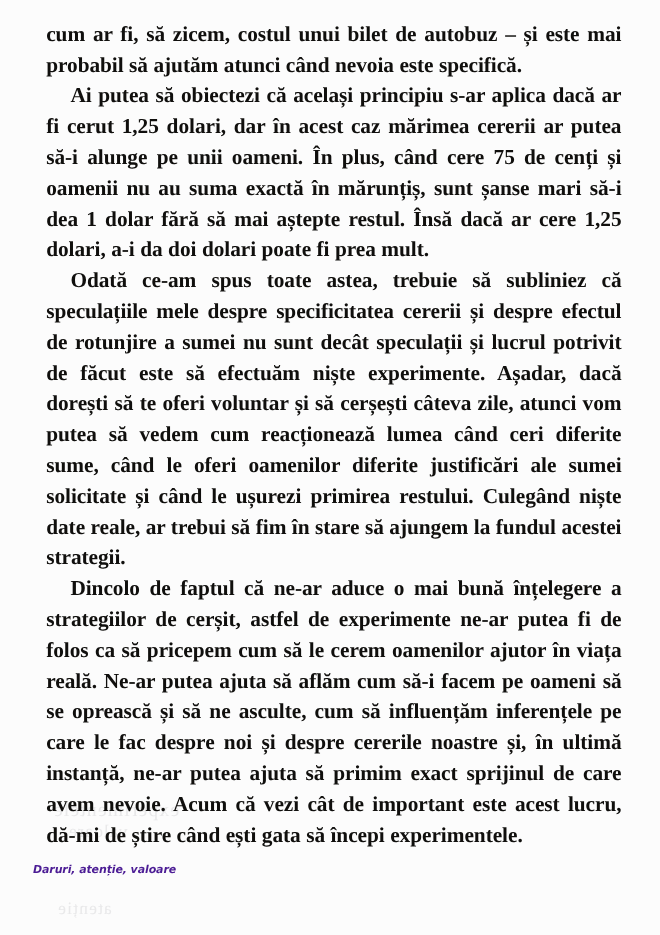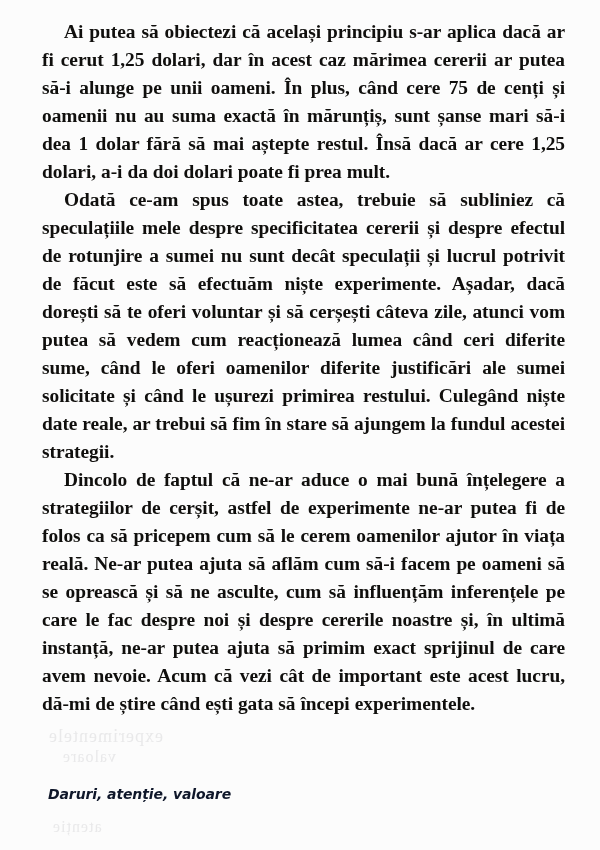--- a/index.html
+++ b/index.html
@@ -61,41 +61,42 @@
     color: #100f0d;
   }
   .para.indent { text-indent: 22px; font-family: Liberation Serif, serif; }
 
   
   .para.cont { text-indent: 0; }
 
   
   #section-heading {
     position: absolute;
-    left: 48px;
+    left: 30px;
     top: 786px;
     font-family: "DejaVu Sans", "Liberation Sans", sans-serif;
-    font-size: 14px;
+    font-size: 10px;
     font-weight: bold;
     font-style: italic;
     letter-spacing: -0.1px;
-    color: #0f172a;
+    color: #4c1d95;
     white-space: nowrap;
   }
 </style>
 </head>
 <body>
 
 <div id="page">
 
   <div class="ghost g1">experimentele</div>
   <div class="ghost g2">valoare</div>
   <div class="ghost g3">atenție</div>
 
   <div id="bodytext">
+    <p class="para cont">cum ar fi, să zicem, costul unui bilet de autobuz – și este mai probabil să ajutăm atunci când nevoia este specifică.</p>
 
     <p class="para indent">Ai putea să obiectezi că același principiu s-ar aplica dacă ar fi cerut 1,25 dolari, dar în acest caz mărimea cererii ar putea să-i alunge pe unii oameni. În plus, când cere 75 de cenți și oamenii nu au suma exactă în mărunțiș, sunt șanse mari să-i dea 1 dolar fără să mai aștepte restul. Însă dacă ar cere 1,25 dolari, a-i da doi dolari poate fi prea mult.</p>
 
     <p class="para indent">Odată ce-am spus toate astea, trebuie să subliniez că speculațiile mele despre specificitatea cererii și despre efectul de rotunjire a sumei nu sunt decât speculații și lucrul potrivit de făcut este să efectuăm niște experimente. Așadar, dacă dorești să te oferi voluntar și să cerșești câteva zile, atunci vom putea să vedem cum reacționează lumea când ceri diferite sume, când le oferi oamenilor diferite justificări ale sumei solicitate și când le ușurezi primirea restului. Culegând niște date reale, ar trebui să fim în stare să ajungem la fundul acestei strategii.</p>
 
     <p class="para indent">Dincolo de faptul că ne-ar aduce o mai bună înțelegere a strategiilor de cerșit, astfel de experimente ne-ar putea fi de folos ca să pricepem cum să le cerem oamenilor ajutor în viața reală. Ne-ar putea ajuta să aflăm cum să-i facem pe oameni să se oprească și să ne asculte, cum să influențăm inferențele pe care le fac despre noi și despre cererile noastre și, în ultimă instanță, ne-ar putea ajuta să primim exact sprijinul de care avem nevoie. Acum că vezi cât de important este acest lucru, dă-mi de știre când ești gata să începi experimentele.</p>
   </div>
 
   <div id="section-heading">Daruri, atenție, valoare</div>
 

